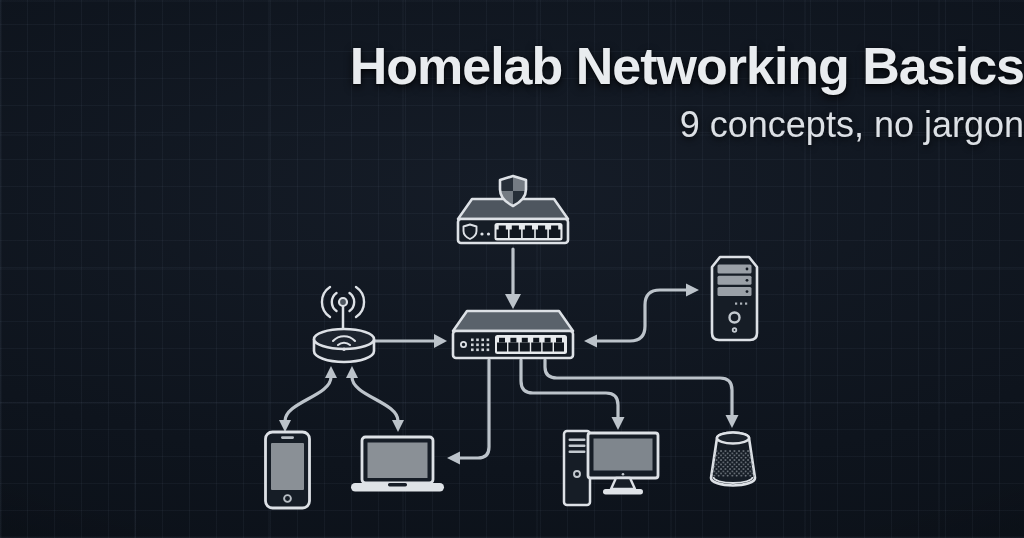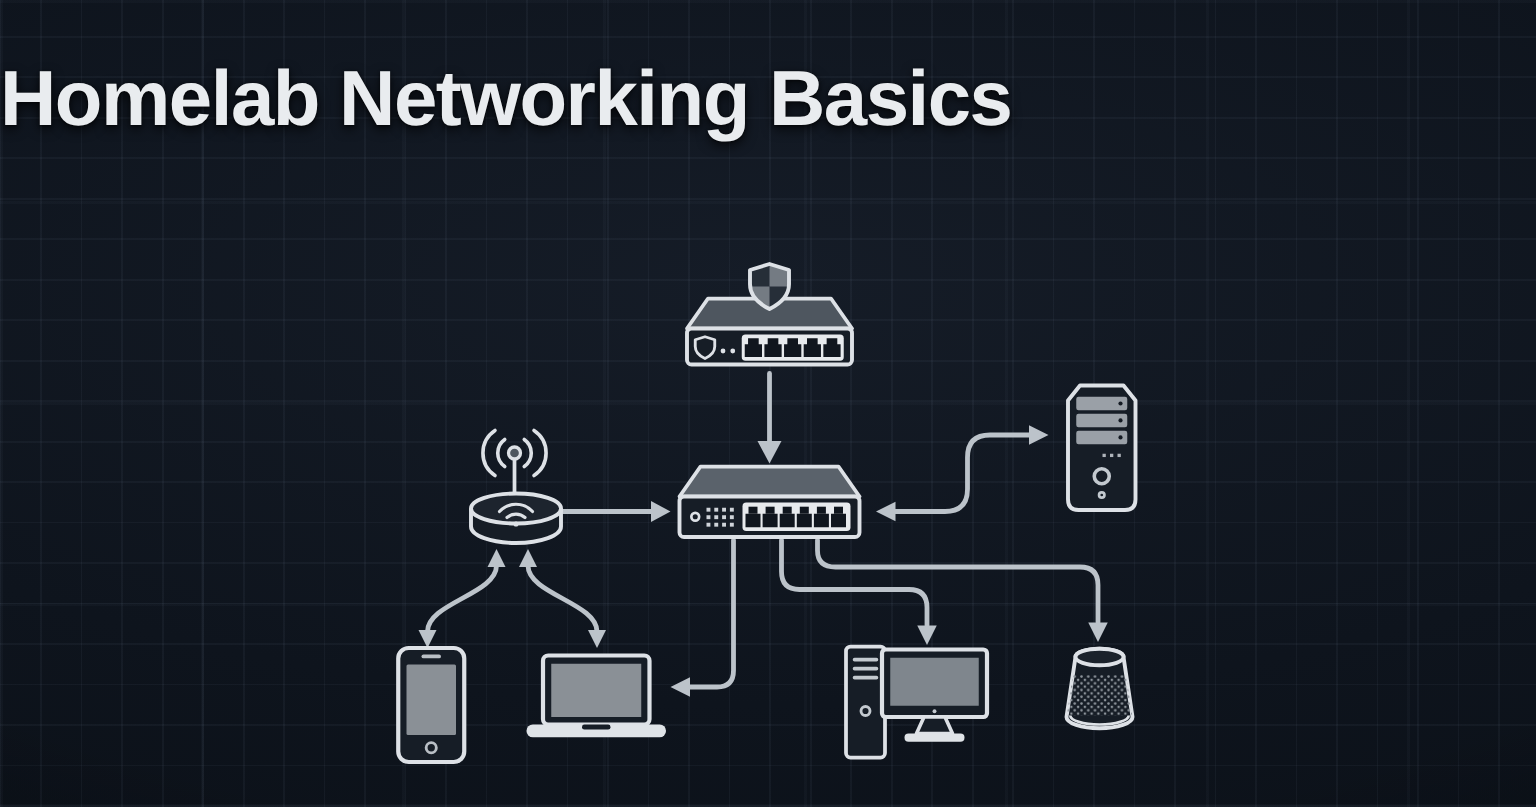--- a/index.html
+++ b/index.html
@@ -18,41 +18,42 @@
     background-image:
       repeating-linear-gradient(90deg, rgba(157,177,207,0.055) 0 1px, transparent 1px 27px),
       repeating-linear-gradient(0deg, rgba(157,177,207,0.05) 0 1px, transparent 1px 27px),
       repeating-linear-gradient(90deg, rgba(157,177,207,0.035) 0 2px, transparent 2px 134px),
       repeating-linear-gradient(0deg, rgba(157,177,207,0.03) 0 2px, transparent 2px 134px);
   }
   .canvas::after{
     content:""; position:absolute; inset:0; pointer-events:none;
     background:radial-gradient(135% 115% at 50% 40%, transparent 55%, rgba(0,0,0,0.45) 100%);
   }
-  .header{position:absolute; left:0; right:0; top:0; text-align:left; z-index:3;}
+  .header{position:absolute; left:0; right:0; top:0; text-align:right; z-index:3;}
   .title{
     margin-top:36px; font-size:52px; font-weight:bold; letter-spacing:-1px;
     color:var(--title-text); text-shadow:0 3px 8px rgba(0,0,0,0.75), 0 1px 2px rgba(0,0,0,0.6);
   }
   .subtitle{
     margin-top:8px; font-size:36px; font-weight:400; letter-spacing:0px;
     color:#dce0e5; text-shadow:0 2px 6px rgba(0,0,0,0.7);
   }
   svg.diagram{position:absolute; left:0; top:0; z-index:2;}
   .ol{stroke:var(--outline);}
   .conn{stroke:var(--connector); stroke-width:3.2; fill:none; stroke-linecap:round;}
   .head{fill:var(--connector); stroke:none;}
   .dark{fill:var(--panel-dark);}
 </style>
 </head>
 <body>
 
 <div class="canvas">
   <div class="header">
     <div class="title">Homelab Networking Basics</div>
+    <div class="subtitle">9 concepts, no jargon</div>
   </div>
 
   <svg class="diagram" width="1024" height="538" viewBox="0 0 1024 538">
     <defs>
       <clipPath id="shieldClip">
         <path d="M513,176 l13,4 v9.5 q0,10 -13,16.5 q-13,-6.5 -13,-16.5 v-9.5 z"></path>
       </clipPath>
       <clipPath id="spkClip">
         <path d="M717,438 L711,478 A22,7.5 0 0 0 755,478 L749,438 A16,5.5 0 0 0 717,438 Z"></path>
       </clipPath>

